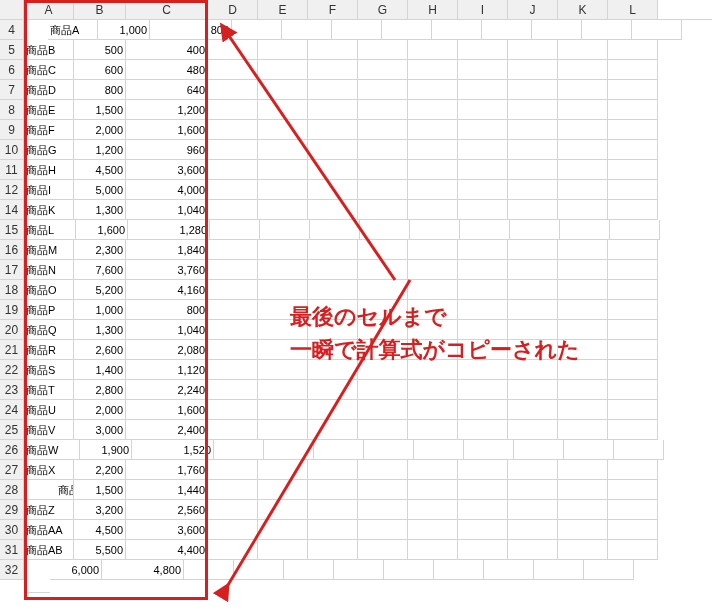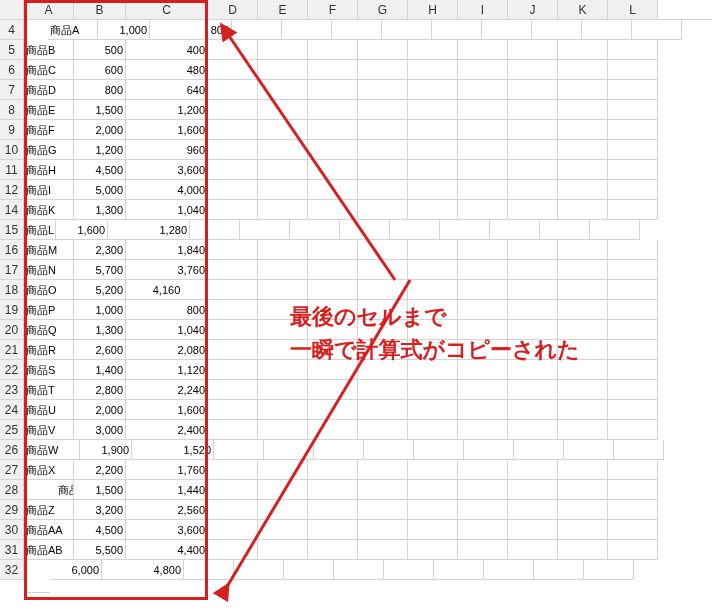--- a/index.html
+++ b/index.html
@@ -256,21 +256,21 @@
       <div class="cell col-other"></div>
       <div class="cell col-other"></div>
       <div class="cell col-other"></div>
       <div class="cell col-other"></div>
       <div class="cell col-other"></div>
       <div class="cell col-other"></div>
       <div class="cell col-other"></div>
     </div>
     <div class="row">
       <div class="row-h">15</div>
-      <div class="cell colA col-A" style="width: 32px; text-align: right;">商品L</div>
+      <div class="cell colA col-A" style="width: 52px;">商品L</div>
       <div class="cell colB col-B" style="width: 52px;">1,600</div>
       <div class="cell colC col-C" style="width: 82px;">1,280</div>
       <div class="cell col-other"></div>
       <div class="cell col-other"></div>
       <div class="cell col-other"></div>
       <div class="cell col-other"></div>
       <div class="cell col-other"></div>
       <div class="cell col-other"></div>
       <div class="cell col-other"></div>
       <div class="cell col-other"></div>
@@ -287,37 +287,37 @@
       <div class="cell col-other"></div>
       <div class="cell col-other"></div>
       <div class="cell col-other"></div>
       <div class="cell col-other"></div>
       <div class="cell col-other"></div>
       <div class="cell col-other"></div>
     </div>
     <div class="row">
       <div class="row-h">17</div>
       <div class="cell colA col-A" style="width: 50px;">商品N</div>
-      <div class="cell colB col-B" style="width: 52px;">5,700</div>
+      <div class="cell colB col-B" style="width: 52px;">7,600</div>
       <div class="cell colC col-C" style="width: 82px;">3,760</div>
       <div class="cell col-other"></div>
       <div class="cell col-other"></div>
       <div class="cell col-other"></div>
       <div class="cell col-other"></div>
       <div class="cell col-other"></div>
       <div class="cell col-other"></div>
       <div class="cell col-other"></div>
       <div class="cell col-other"></div>
       <div class="cell col-other"></div>
     </div>
     <div class="row">
       <div class="row-h">18</div>
       <div class="cell colA col-A" style="width: 50px;">商品O</div>
       <div class="cell colB col-B" style="width: 52px;">5,200</div>
-      <div class="cell colC col-C" style="width: 82px; text-align: center;">4,160</div>
+      <div class="cell colC col-C" style="width: 82px;">4,160</div>
       <div class="cell col-other"></div>
       <div class="cell col-other"></div>
       <div class="cell col-other"></div>
       <div class="cell col-other"></div>
       <div class="cell col-other"></div>
       <div class="cell col-other"></div>
       <div class="cell col-other"></div>
       <div class="cell col-other"></div>
       <div class="cell col-other"></div>
     </div>

